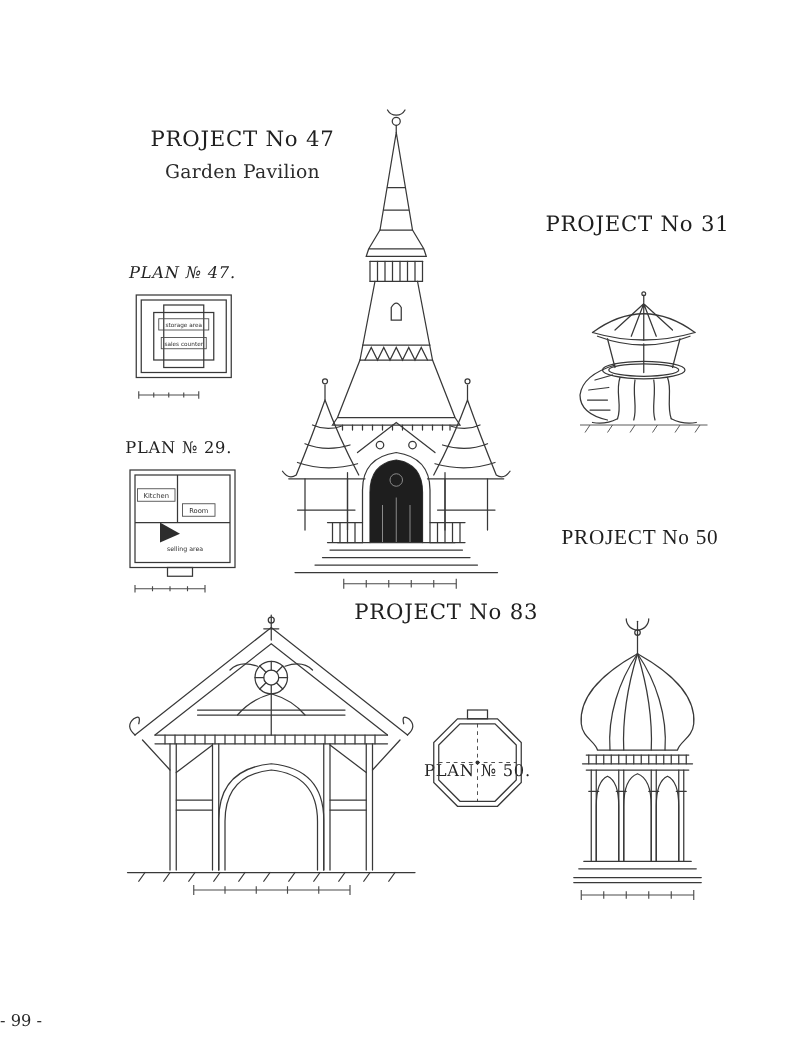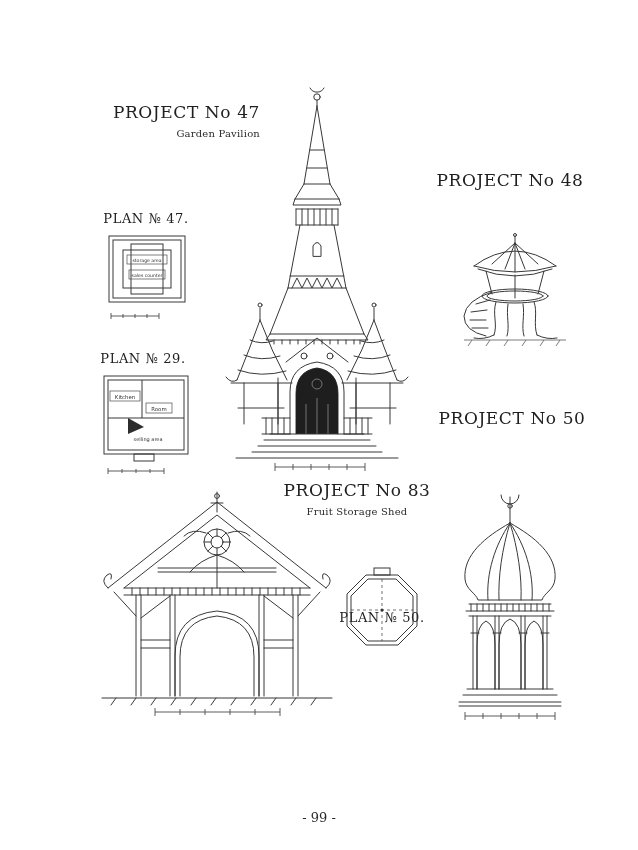--- a/index.html
+++ b/index.html
@@ -4,50 +4,49 @@
 <style>
   * { margin:0; padding:0; box-sizing:border-box; }
   html,body { background:#ffffff; }
   .sheet {
     position:relative; width:638px; height:850px; background:#ffffff;
     font-family:"DejaVu Serif", serif; color:#262626; overflow:hidden; margin:0 auto;
   }
   .abs { position:absolute; }
   .proj { position:absolute; text-align:center; }
   .proj .title { font-size:17px; letter-spacing:0.6px; color:#1f1f1f; white-space:nowrap; }
-  .proj .subtitle { font-size:10px; margin-top:6px; letter-spacing:0.2px; color:#2b2b2b; white-space:nowrap; }
+  .proj .subtitle { font-size:15px; margin-top:6px; letter-spacing:0.2px; color:#2b2b2b; white-space:nowrap; }
   .plan-label { position:absolute; font-size:13px; letter-spacing:0.6px; color:#222; text-align:center; white-space:nowrap; }
-  .page-number { position:absolute; left:0; right:0; top:810px; text-align:center; font-size:13px; color:#2b2b2b; }
+  .page-number { position:absolute; left:0; right:0; top:810px; text-align:left; font-size:13px; color:#2b2b2b; }
   svg { overflow:visible; }
   svg text { font-family:"DejaVu Sans", sans-serif; fill:#2f2f2f; }
 </style>
 </head>
 <body>
 
 <div class="sheet">
 
-  <div class="proj" style="left:104px; top:102px; width:156px;text-align:right;">
+  <div class="proj" style="left:116px; top:102px; width:156px;">
     <div class="title">PROJECT No 47</div>
     <div class="subtitle">Garden Pavilion</div>
   </div>
 
   <div class="proj" style="left:434px; top:170px; width:152px;">
-    <div class="title">PROJECT No 48</div>
-  </div>
-
-  <div class="proj" style="left:436px; top:408px; width:152px;">
+    <div class="title">PROJECT No 31</div>
+  </div>
+
+  <div class="proj" style="left:436px; top:420px; width:152px;font-family:Liberation Serif, serif;">
     <div class="title">PROJECT No 50</div>
   </div>
 
   <div class="proj" style="left:282px; top:480px; width:150px;">
     <div class="title">PROJECT No 83</div>
-    <div class="subtitle">Fruit Storage Shed</div>
-  </div>
-
-  <div class="plan-label" style="left:102px; top:211px; width:88px;">PLAN № 47.</div>
+  </div>
+
+  <div class="plan-label" style="left:102px; top:211px; width:88px;font-style:italic;">PLAN № 47.</div>
   <div class="plan-label" style="left:99px; top:351px; width:88px;">PLAN № 29.</div>
   <div class="plan-label" style="left:336px; top:610px; width:92px;">PLAN № 50.</div>
 
   <svg class="abs" style="left:200px; top:78px;" width="235" height="395" viewBox="0 0 235 395">
     <g stroke="#383838" stroke-width="1" fill="none" stroke-linecap="round">
 
       <path d="M110,10 A8,8 0 0 0 124,10"></path>
       <circle cx="117" cy="19" r="3.2"></circle>
       <line x1="117" y1="22.2" x2="117" y2="28"></line>
 

